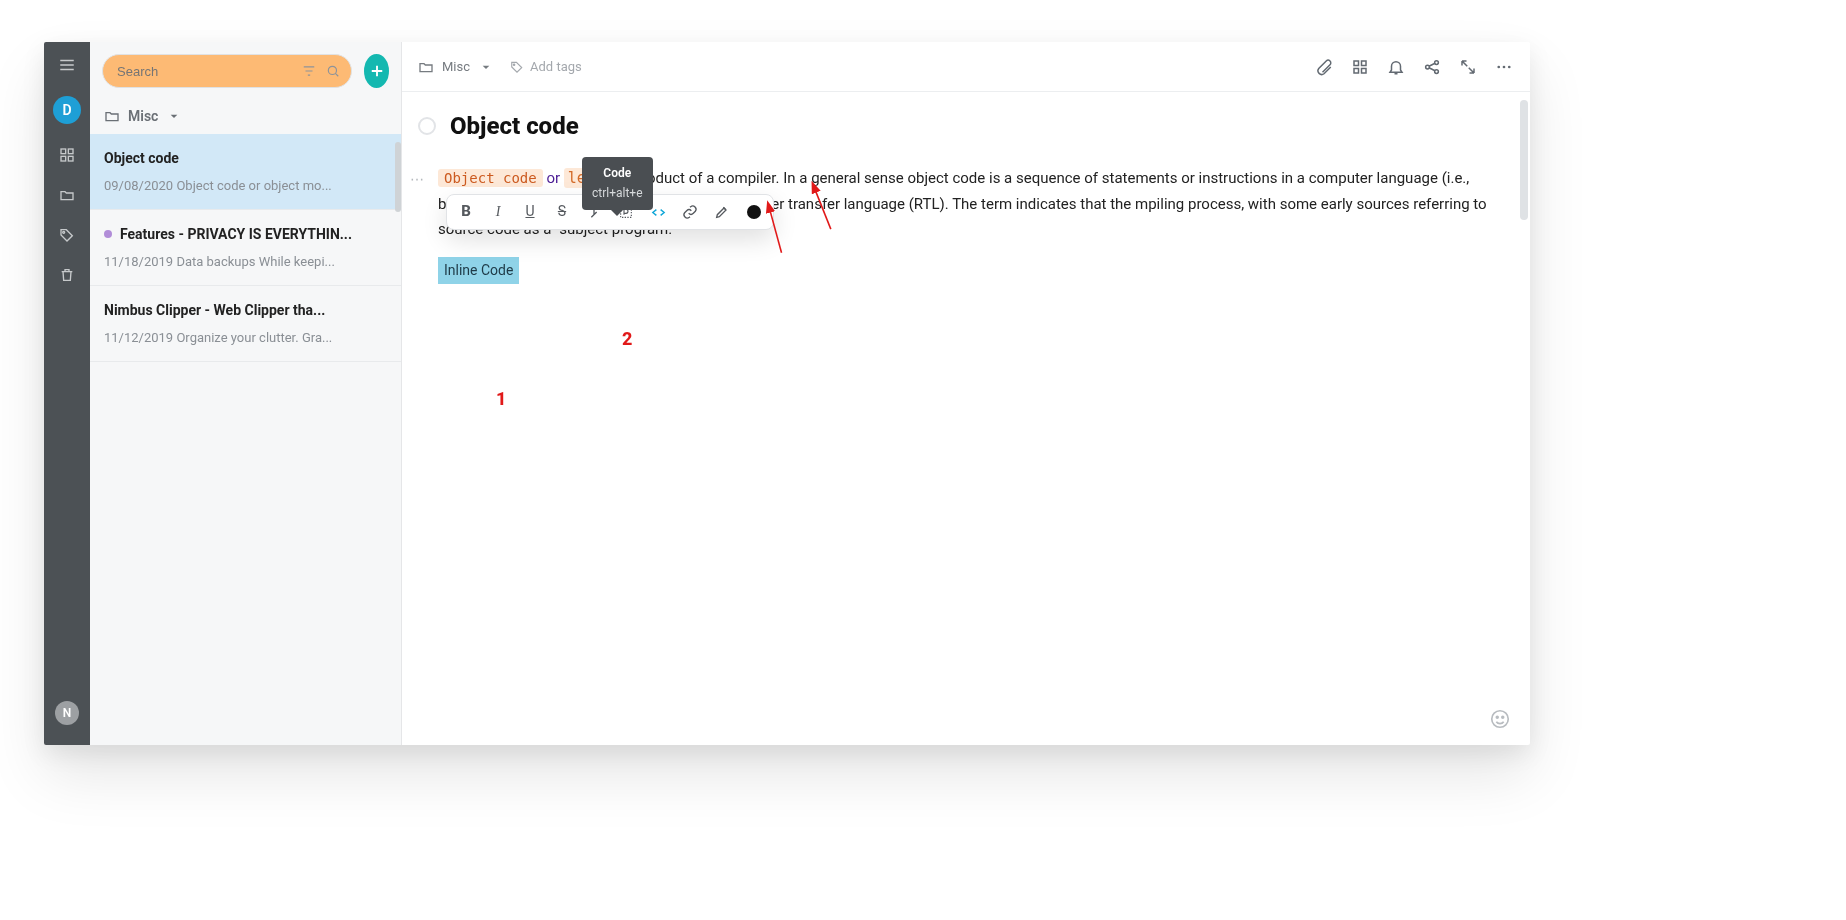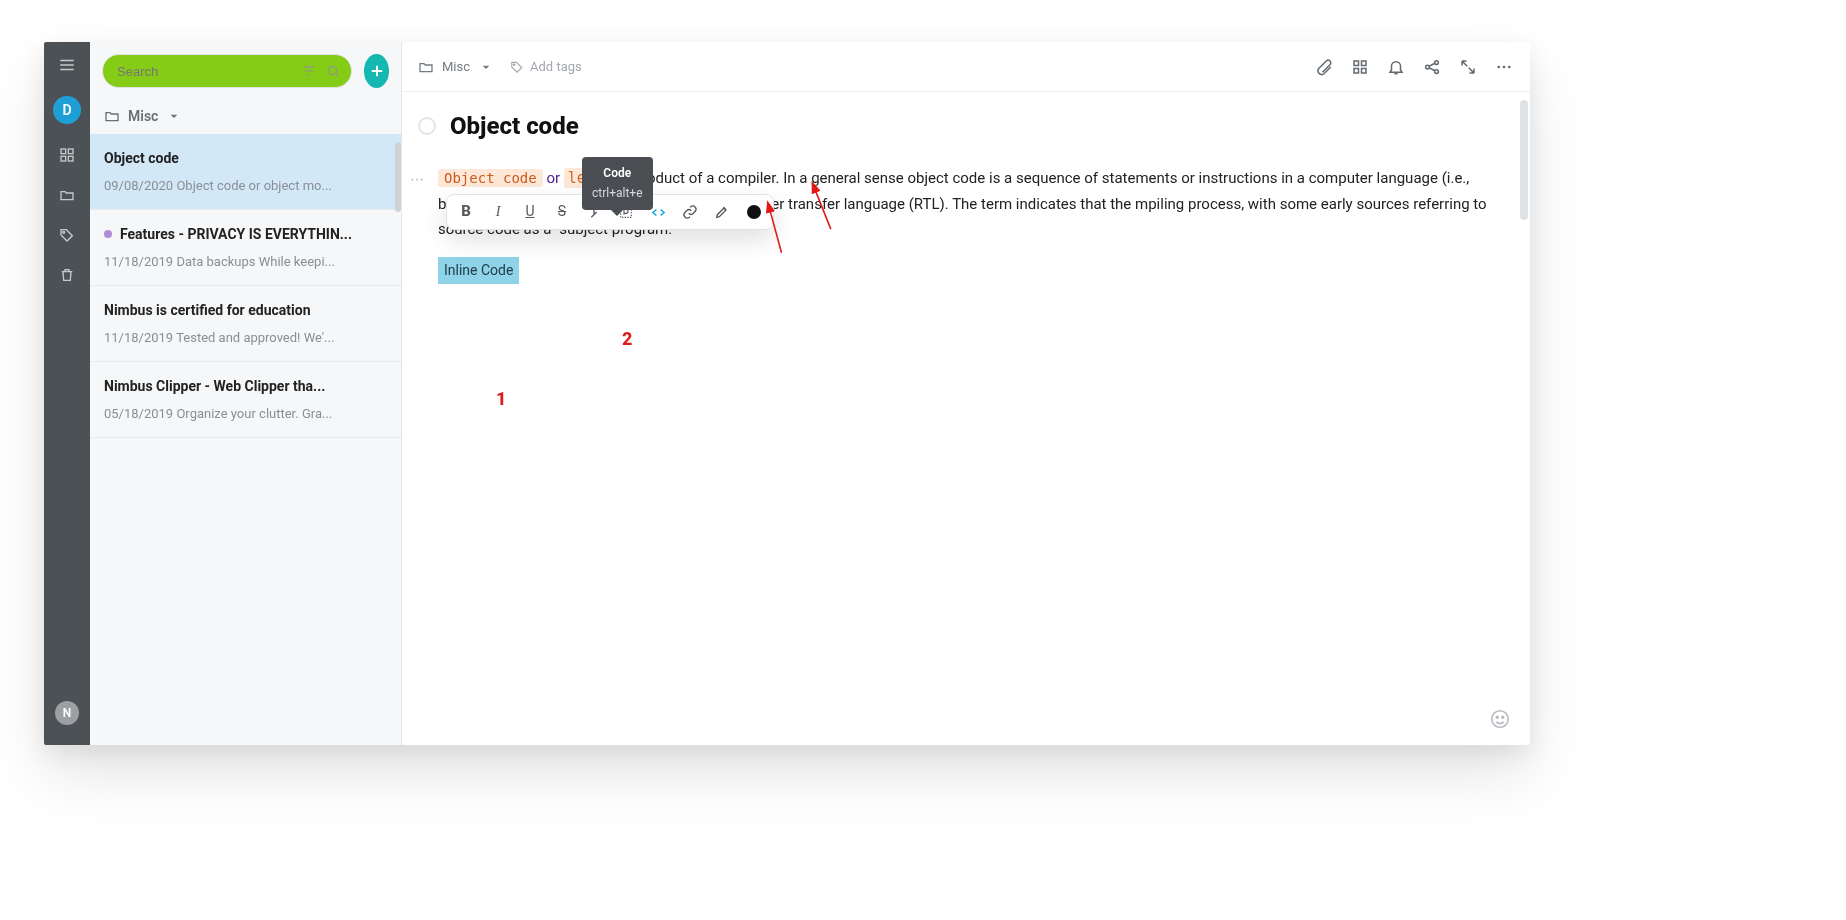--- a/index.html
+++ b/index.html
@@ -16,21 +16,21 @@
   
   .rail { width: 46px; background: #4c5155; display: flex; flex-direction: column; align-items: center; padding: 14px 0; gap: 22px; color: #c6c9cb; }
   .rail .avatar { width: 28px; height: 28px; border-radius: 50%; background: #1e9fd6; color:#fff; display:flex; align-items:center; justify-content:center; font-weight:600; font-size:14px; }
   .rail .icon { width: 18px; height:18px; display:flex; align-items:center; justify-content:center; }
   .rail .spacer { flex:1; }
   .rail .footer-avatar { width:24px; height:24px; border-radius:50%; background:#9da0a3; color:#fff; display:flex; align-items:center; justify-content:center; font-size:12px; font-weight:600; margin-bottom:6px; }
 
   
   .sidebar { width: 312px; background:#f6f7f8; border-right:1px solid #e5e6e8; display:flex; flex-direction:column; position:relative; }
   .sidebar-top { display:flex; align-items:center; gap:12px; padding:12px 12px 10px; }
-  .searchbox { flex:1; height:34px; border:1px solid #e0e2e4; background:#84cc16; border-radius:17px; display:flex; align-items:center; padding:0 10px 0 14px; color:#8e9399; font-size:13px; gap:8px; }
+  .searchbox { flex:1; height:34px; border:1px solid #e0e2e4; background:#fdba74; border-radius:17px; display:flex; align-items:center; padding:0 10px 0 14px; color:#8e9399; font-size:13px; gap:8px; }
   .searchbox input { border:none; outline:none; flex:1; font-size:13px; color:#444; background:transparent; }
   .searchbox .sicon { width:16px; height:16px; display:flex; align-items:center; justify-content:center; color:#8e9399; }
   .add-btn { width:34px; height:34px; border-radius:50%; background:#14b8b0; display:flex; align-items:center; justify-content:center; color:#fff; cursor:pointer; }
   .folder-row { display:flex; align-items:center; gap:8px; padding:10px 14px; color:#6a6f75; font-size:14px; font-weight:600; }
   .folder-row svg { width:16px; height:16px; }
 
   .notes-list { flex:1; overflow:auto; }
   .note-item { padding:16px 14px; border-bottom:1px solid #e8eaec; cursor:pointer; }
   .note-item.selected { background:#d2e8f7; }
   .note-title { font-weight:700; font-size:14px; color:#222; white-space:nowrap; overflow:hidden; text-overflow:ellipsis; display:flex; align-items:center; gap:8px; }
@@ -176,29 +176,23 @@
           </div>
           <div class="note-item">
             <div class="note-title">
               <span class="dot" style="background: rgb(177, 141, 216);"></span>
               <span>Features - PRIVACY IS EVERYTHIN...</span>
             </div>
             <div class="note-snippet">11/18/2019 Data backups While keepi...</div>
           </div>
           <div class="note-item">
             <div class="note-title">
-              <span>Nimbus is certified for education</span>
-            </div>
-            <div class="note-snippet">11/18/2019 Tested and approved! We'...</div>
-          </div>
-          <div class="note-item">
-            <div class="note-title">
               <span>Nimbus Clipper - Web Clipper tha...</span>
             </div>
-            <div class="note-snippet">05/18/2019 Organize your clutter. Gra...</div>
+            <div class="note-snippet">11/12/2019 Organize your clutter. Gra...</div>
           </div>
         </div>
       <div class="sidebar-scroll-indicator"></div>
     </div>
 
     <div class="main">
       <div class="main-header">
         <div class="crumb">
           <svg viewBox="0 0 24 24" fill="none" stroke="currentColor" stroke-width="2">
               <path d="M3 7h6l2 2h10v10H3z"></path>

